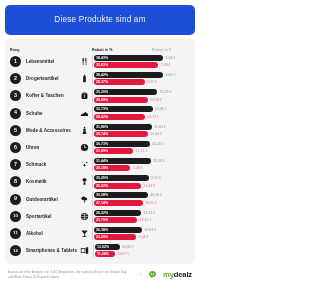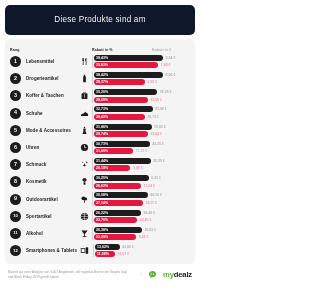--- a/index.html
+++ b/index.html
@@ -11,21 +11,21 @@
   }
   .page {
     position: relative;
     width: 200px; height: 300px;
     background: #ffffff;
     padding: 5px 5px 0 5px;
   }
 
   
   .header {
-    background: #0f172a;
+    background: #1d4ed8;
     border-radius: 5px;
     padding: 9px 6px 10px 6px;
     text-align: center;
   }
   .header-line1 {
     color: #f2f2f2;
     font-size: 8.2px;
     letter-spacing: .2px;
     line-height: 11px;
   }

